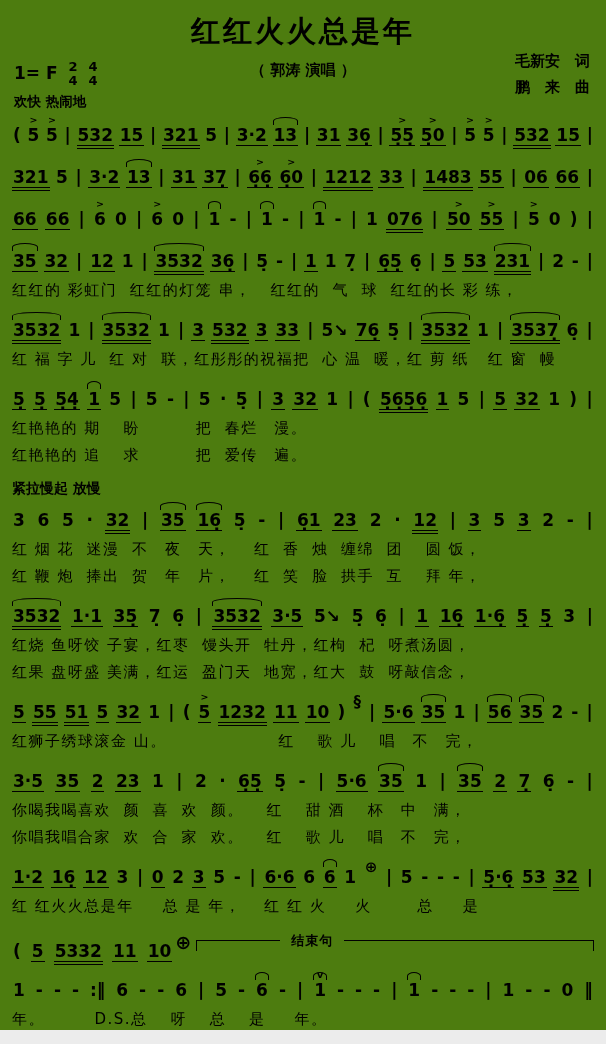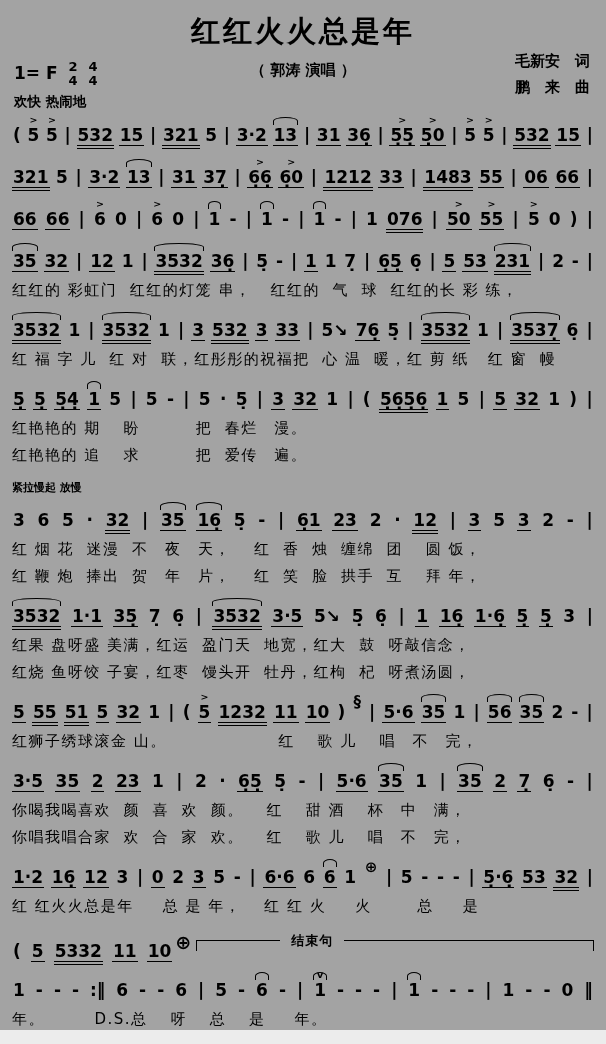--- a/index.html
+++ b/index.html
@@ -1,20 +1,20 @@
 <!DOCTYPE html>
 <html><head>
 <meta charset="utf-8">
 <style>
   html,body{margin:0;padding:0;background:#fff;}
   .sheet{
     position:relative;
     width:606px;height:1044px;
     margin:0;overflow:hidden;
-    background:#a3a3a3;color:#000;
+    background:#4d7c0f;color:#000;
     font-family:"DejaVu Sans",sans-serif;
   }
   
   .header{position:relative;height:110px;}
   .title{text-align:center;font-size:29px;font-weight:bold;letter-spacing:3px;padding-top:12px;}
   .performer{text-align:center;font-size:15px;font-weight:bold;margin-top:9px;}
   .credits{position:absolute;right:16px;top:48px;font-size:15px;font-weight:bold;text-align:right;line-height:1.75;}
   .keyblock{position:absolute;left:14px;top:60px;font-size:17px;font-weight:bold;white-space:nowrap;}
   .meter{display:inline-block;text-align:center;vertical-align:middle;font-size:13px;line-height:1.05;margin-left:5px;font-weight:bold;}
   .tempo{position:absolute;left:14px;top:93px;font-size:13.5px;font-weight:bold;text-align:center;}
@@ -24,21 +24,21 @@
         margin-top:15px;height:27px;font-size:17px;font-weight:bold;}
   .tok{position:relative;display:inline-block;padding:0 1px;white-space:nowrap;}
   .u1{border-bottom:1.6px solid #000;}
   .u2{border-bottom:4px double #000;}
   .am{position:absolute;top:-11px;left:50%;transform:translateX(-50%);
       font-size:9.5px;font-style:normal;font-weight:bold;letter-spacing:0;}
   .arc::after{content:"";position:absolute;left:0;right:0;top:-8px;height:7px;
       border:1.4px solid #000;border-bottom:none;border-radius:100% 100% 0 0;}
   .sym{position:relative;top:-11px;font-size:15px;padding:0 1px;}
   .lyric{font-size:15px;letter-spacing:1.5px;white-space:pre;margin-top:3px;height:24px;overflow:hidden;}
-  .mark{font-size:11px;font-weight:bold;margin-top:10px;height:15px;}
+  .mark{font-size:14px;font-weight:bold;margin-top:10px;height:15px;}
   
   .toprow{display:flex;align-items:flex-end;margin-top:14px;height:30px;font-size:17px;font-weight:bold;}
   .toprow .ovtokens{display:flex;gap:9px;align-items:baseline;}
   .coda{font-size:19px;font-weight:bold;margin:0 3px;position:relative;top:-12px;}
   .bracket{flex:1;display:flex;align-items:flex-start;height:11px;
       border-left:1.5px solid #000;border-right:1.5px solid #000;
       position:relative;top:-14px;margin-left:2px;gap:8px;}
   .bline{flex:1;border-top:1.5px solid #000;}
   .blabel{font-size:13px;font-weight:bold;position:relative;top:-8px;padding:0 3px;letter-spacing:1px;white-space:nowrap;}
   .bstrip{position:absolute;bottom:0;left:0;width:100%;height:14px;background:#ececec;}
@@ -290,22 +290,22 @@
           <span class="tok">6̣</span>
           <span class="tok">|</span>
           <span class="tok u1">1</span>
           <span class="tok u1">16̣</span>
           <span class="tok u1">1·6̣</span>
           <span class="tok u1">5̣</span>
           <span class="tok u1">5̣</span>
           <span class="tok">3</span>
           <span class="tok">|</span>
         </div>
+        <div class="lyric">红烧 鱼呀饺 子宴，红枣  馒头开  牡丹，红枸  杞  呀煮汤圆，</div>
         <div class="lyric">红果 盘呀盛 美满，红运  盈门天  地宽，红大  鼓  呀敲信念，</div>
-        <div class="lyric">红烧 鱼呀饺 子宴，红枣  馒头开  牡丹，红枸  杞  呀煮汤圆，</div>
       </div>
       <div class="system">
         <div class="nrow">
           <span class="tok u1">5</span>
           <span class="tok u2">55</span>
           <span class="tok u2">51</span>
           <span class="tok u1">5</span>
           <span class="tok u1">32</span>
           <span class="tok">1</span>
           <span class="tok">|</span>

